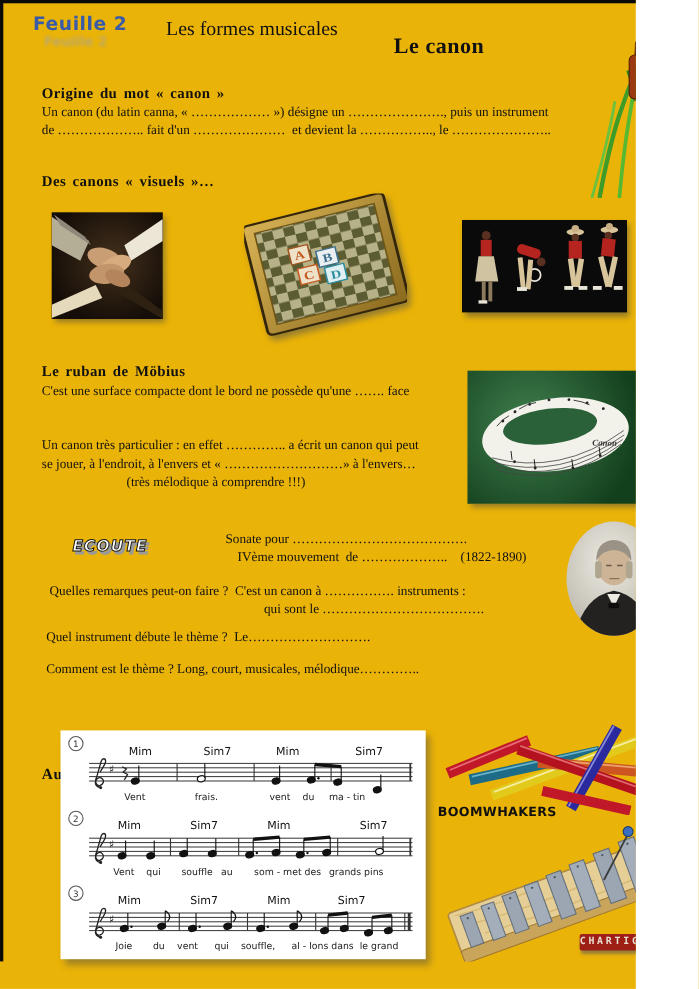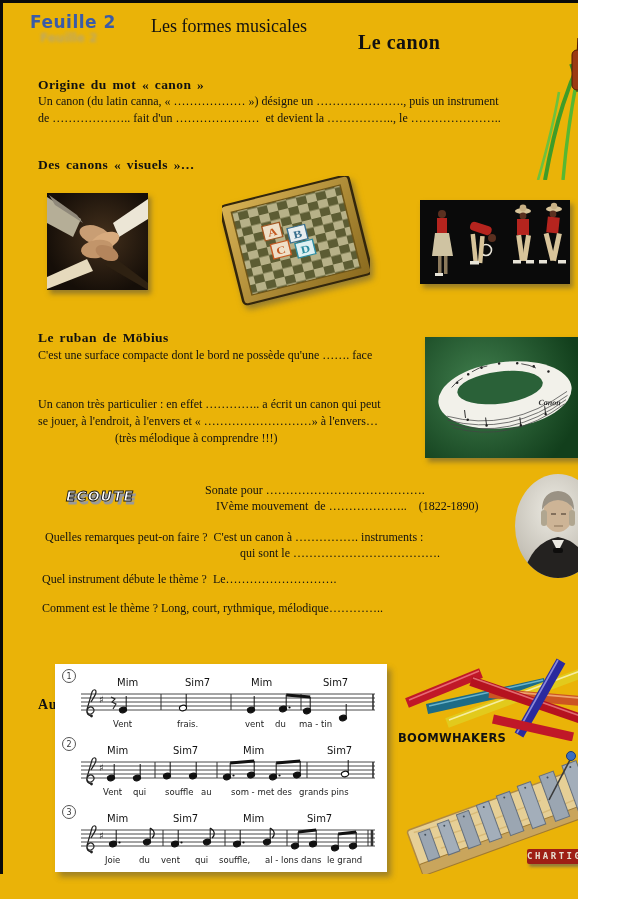--- a/index.html
+++ b/index.html
@@ -181,21 +181,21 @@
   <svg class="abs" style="left:52px;top:482px" width="92" height="26" viewBox="0 0 92 26">
     <text x="48" y="19" text-anchor="middle" font-family="DejaVu Sans, sans-serif" font-weight="bold" font-style="italic" font-size="14" letter-spacing="1" fill="#9a9a9a" stroke="#9a9a9a" stroke-width="1" transform="translate(2.5,2.5)">ECOUTE</text>
     <text x="48" y="19" text-anchor="middle" font-family="DejaVu Sans, sans-serif" font-weight="bold" font-style="italic" font-size="14" letter-spacing="1" fill="#ffffff" stroke="#111" stroke-width="0.9">ECOUTE</text>
   </svg>
 
   <div class="abs body-text" style="left:205px;top:482px">Sonate pour ………………………………….</div>
   <div class="abs body-text" style="left:216px;top:498px">IVème mouvement  de ………………..    (1822-1890)</div>
   <div class="abs body-text" style="left:45px;top:529px">Quelles remarques peut-on faire ?  C'est un canon à ……………. instruments :</div>
   <div class="abs body-text" style="left:240px;top:545px">qui sont le ……………………………….</div>
   <div class="abs body-text" style="left:42px;top:571px">Quel instrument débute le thème ?  Le……………………….</div>
-  <div class="abs body-text" style="left:42px;top:600px">Comment est le thème ? Long, court, rythmique, mélodique…………..</div>
+  <div class="abs body-text" style="left:42px;top:600px">Comment est le thème ? Long, court, musicales, mélodique…………..</div>
 
   <svg class="abs" style="left:512px;top:472px" width="92" height="108" viewBox="0 0 92 108">
     <defs>
       <radialGradient id="pg" cx="45%" cy="35%" r="75%">
         <stop offset="0" stop-color="#eceae2"></stop>
           <stop offset="0.7" stop-color="#c6c2b8"></stop>
           <stop offset="1" stop-color="#a8a49a"></stop>
       </radialGradient>
       <clipPath id="ovalClip">
           <ellipse cx="46" cy="54" rx="43" ry="52"></ellipse>

